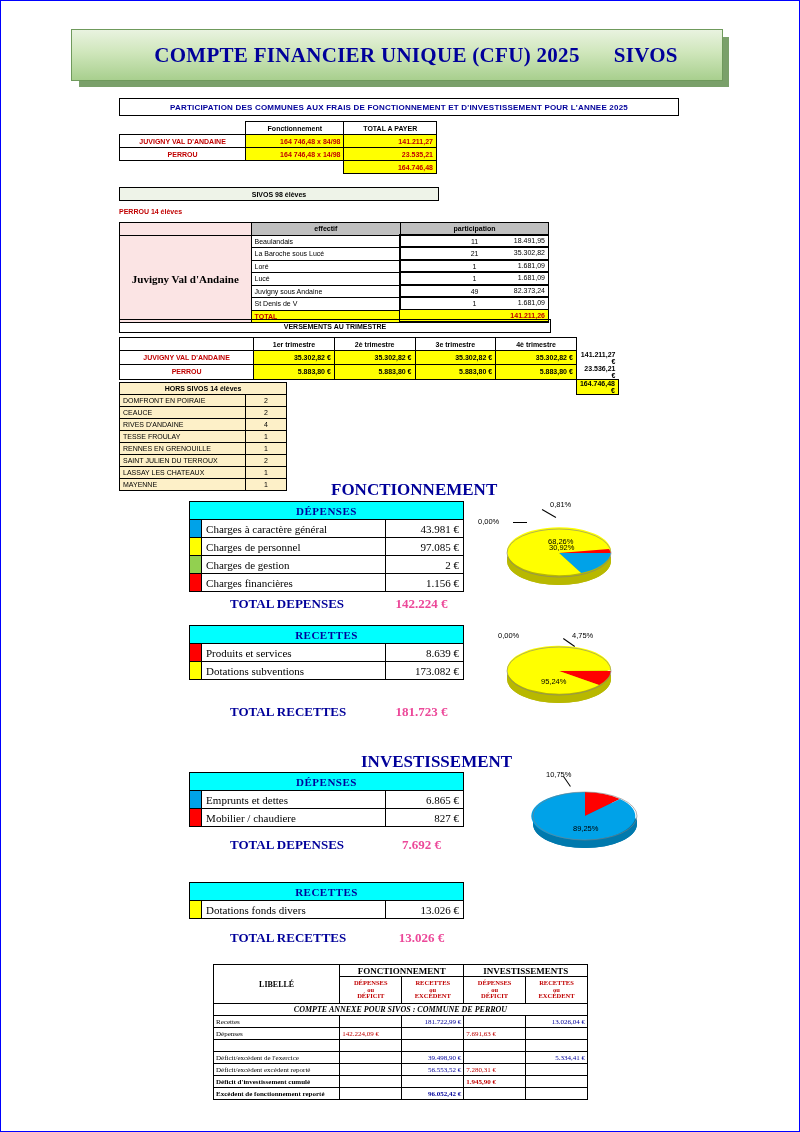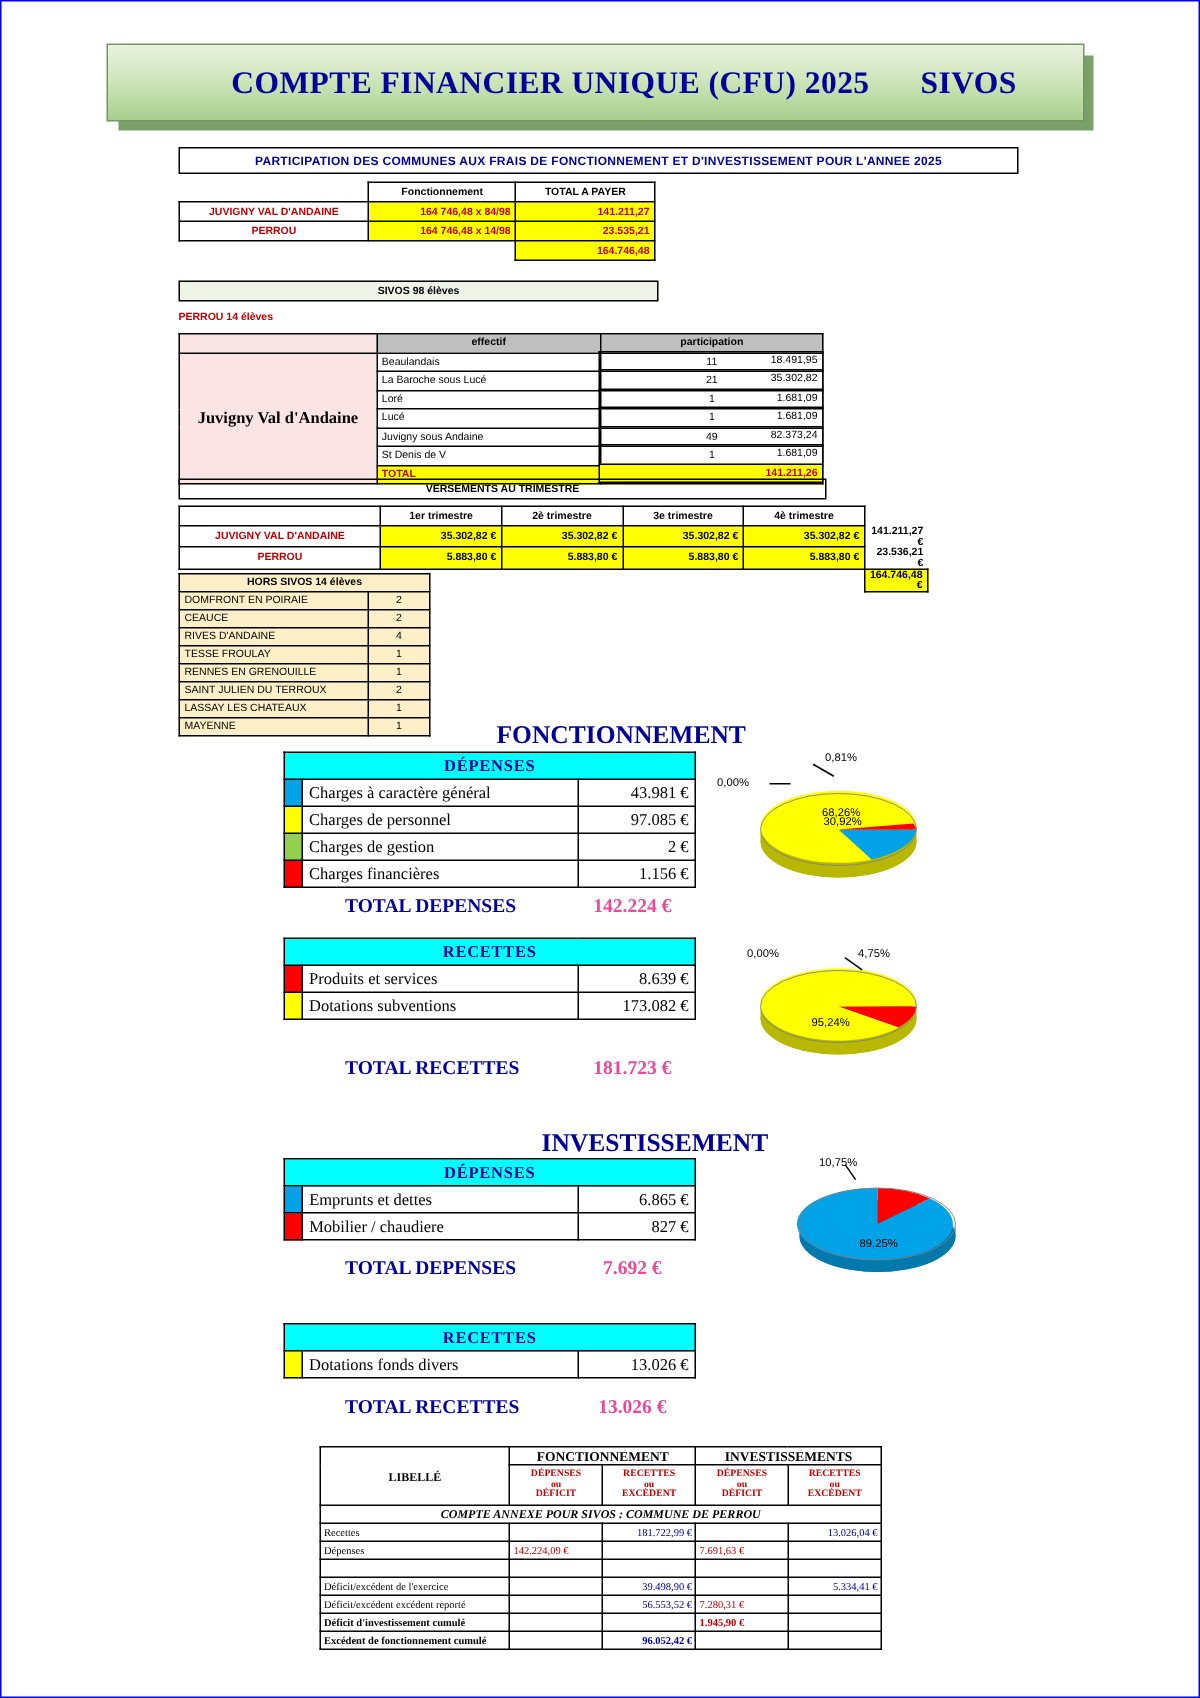--- a/index.html
+++ b/index.html
@@ -510,21 +510,21 @@
       <td class="vb"></td>
     </tr>
     <tr>
       <td class="nm bold">Déficit d'investissement cumulé</td>
       <td class="vr"></td>
       <td class="vb"></td>
       <td class="vr bold">1.945,90 €</td>
       <td class="vb"></td>
     </tr>
     <tr>
-      <td class="nm bold">Excédent de fonctionnement cumulé</td>
+      <td class="nm bold">Excédent de fonctionnement reporté</td>
       <td class="vr"></td>
       <td class="vb bold">96.052,42 €</td>
       <td class="vr"></td>
       <td class="vb"></td>
     </tr>
   </tbody>
     </table>
 
 </div>
 

